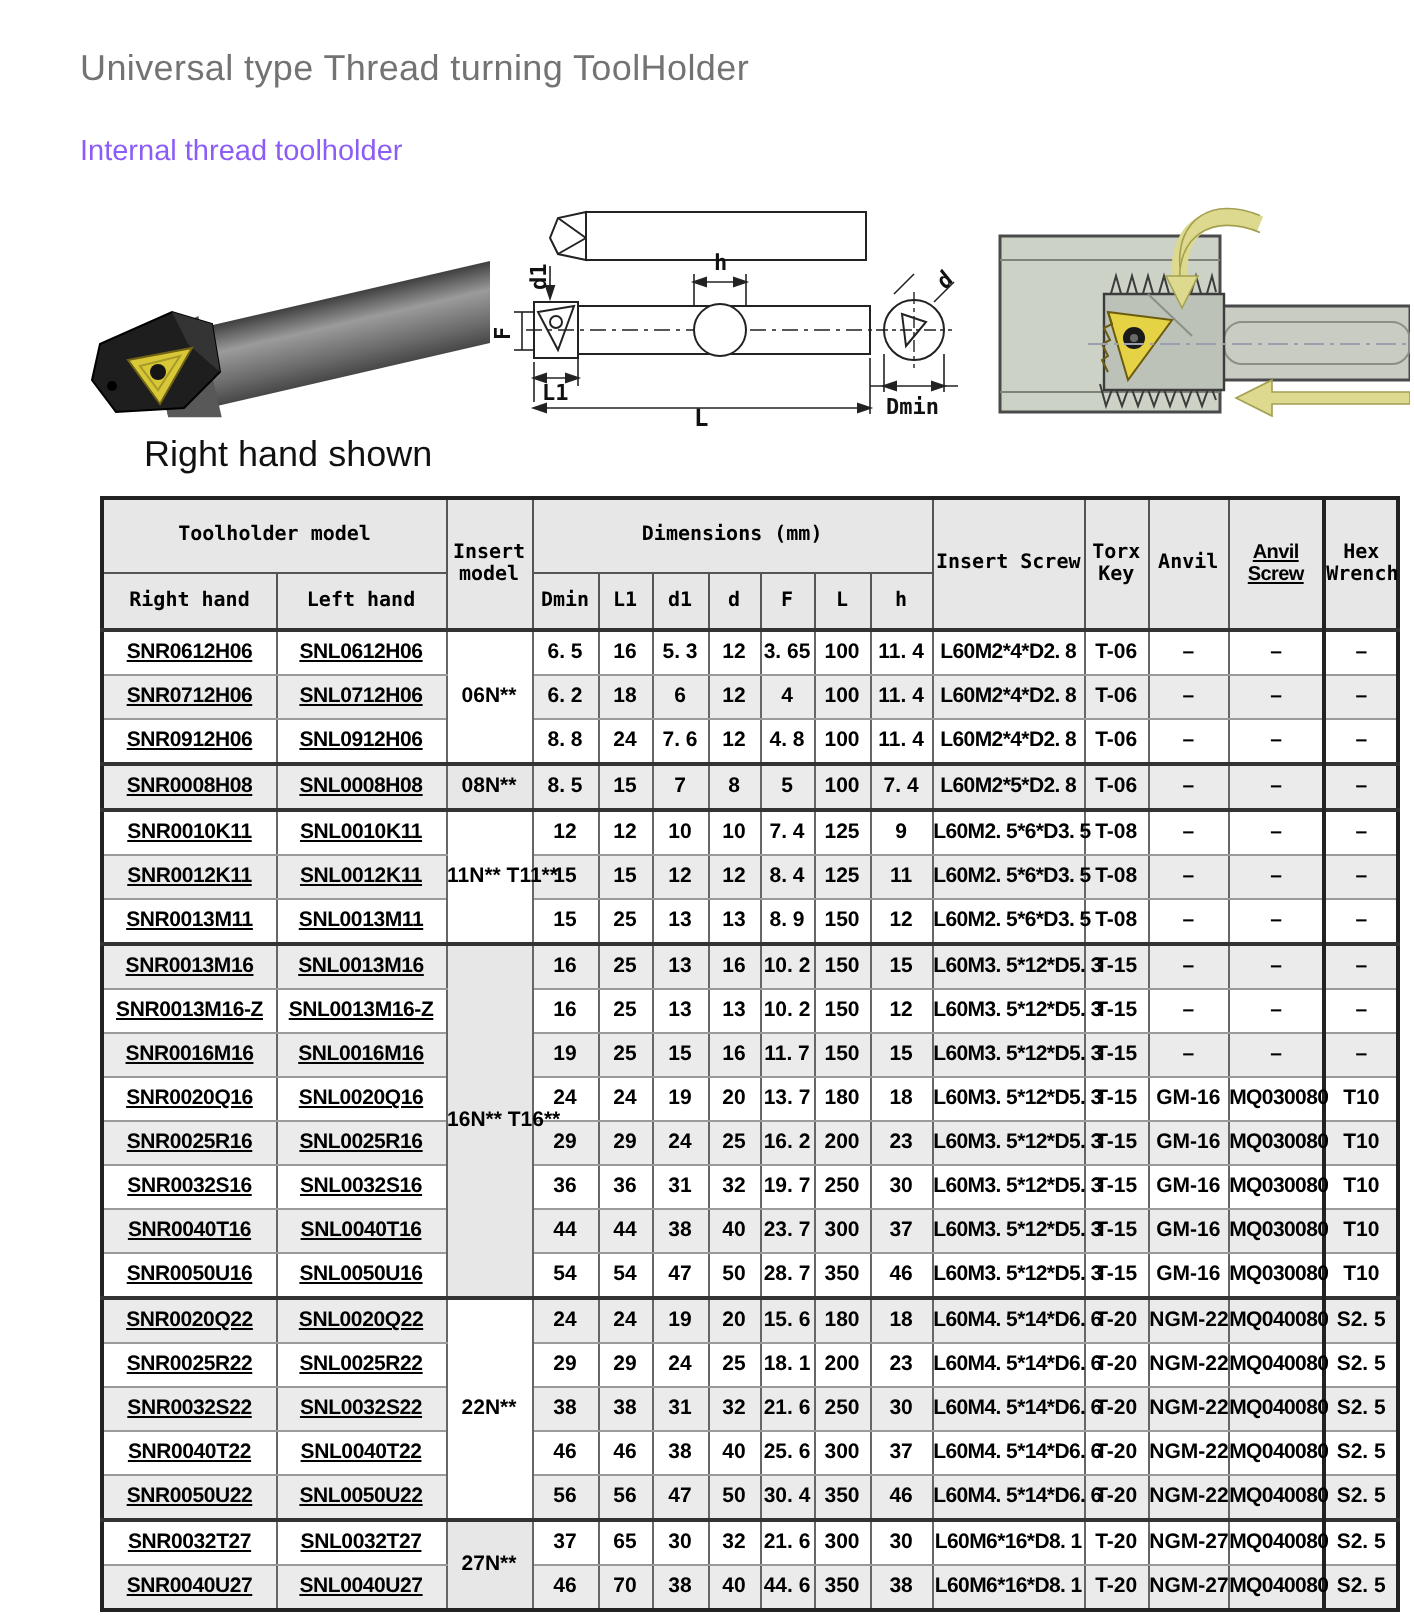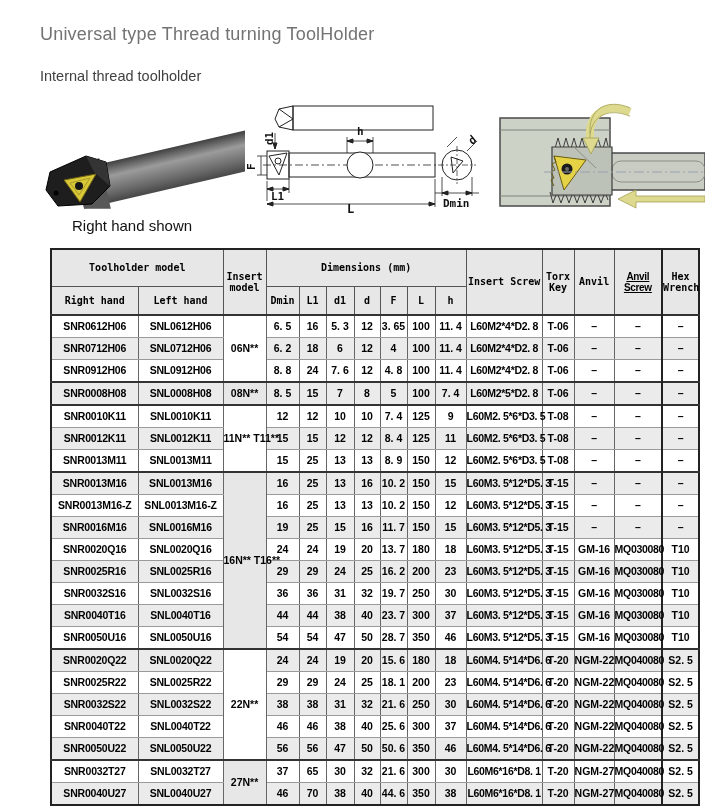--- a/index.html
+++ b/index.html
@@ -5,28 +5,28 @@
   html,body{margin:0;padding:0;}
   body{
     width:707px;height:811px;position:relative;background:#ffffff;
     font-family:"Liberation Sans", sans-serif;overflow:hidden;
   }
   .page-title{
     position:absolute;left:40px;top:24px;font-size:18px;color:#737373;
     font-weight:500;letter-spacing:0.2px;
   }
   .page-subtitle{
-    position:absolute;left:40px;top:68px;font-size:14.5px;color:#404040;
+    position:absolute;left:40px;top:68px;font-size:14.5px;color:#8b5cf6;
   }
   .fig{position:absolute;top:100px;}
   #fig-photo{left:40px;}
   #fig-drawing{left:245px;top:101px;}
   #fig-schematic{left:488px;top:100px;}
   .photo-caption{
-    position:absolute;left:72px;top:217px;font-size:15px;color:#111;
+    position:absolute;left:72px;top:217px;font-size:18px;color:#111;
   }
   table.tt{
     position:absolute;left:50px;top:248px;width:648px;
     border-collapse:collapse;table-layout:fixed;
     font-family:"DejaVu Sans Mono", monospace;
   }
   table.tt th{
     background:#e7e7e7;border:1px solid #555;font-size:10px;font-weight:bold;
     color:#000;white-space:pre-line;line-height:1.15;padding:0;
   }
@@ -36,21 +36,21 @@
     border:1px solid #666;border-top-color:#9a9a9a;border-bottom-color:#9a9a9a;
     height:21px;padding:0;text-align:center;font-size:10.5px;font-weight:bold;
     font-family:"Liberation Sans", sans-serif;color:#000;white-space:nowrap;
     line-height:1;
   }
   table.tt{border:2px solid #222;}
   table.tt thead{border-bottom:2px solid #222;}
   tbody tr:nth-child(even) td{background:#ebebeb;}
   tbody tr:nth-child(odd) td{background:#ffffff;}
   tbody tr.group-start td{border-top:2px solid #333;}
-  td.model-cell{text-align:left;padding-left:7px;font-size:10px;letter-spacing:-0.2px;}
+  td.model-cell{text-align:left;padding-left:7px;font-size:10px;letter-spacing:-0.2px;text-decoration:underline;}
   td.insert-cell{font-family:"DejaVu Sans Mono", monospace;font-size:10px;white-space:pre-line;line-height:1.3;}
   td.insert-white{background:#ffffff !important;}
   td.insert-gray{background:#e7e7e7 !important;}
   td.small-cell{font-size:9.5px;letter-spacing:-0.3px;}
   .thickleft{border-left:2px solid #222 !important;}
   th.th-anvil-screw{font-family:"Liberation Sans", sans-serif;font-size:9px;letter-spacing:-0.3px;text-decoration:underline;}
   svg text{font-family:"DejaVu Sans Mono", monospace;font-weight:bold;fill:#111;}
 </style>
 </head>
 <body>
@@ -537,21 +537,21 @@
         <td class="small-cell">MQ040080</td>
         <td class="thickleft">S2. 5</td>
       </tr>
       <tr>
         <td class="model-cell">SNR0050U22</td>
         <td class="model-cell">SNL0050U22</td>
         <td>56</td>
         <td>56</td>
         <td>47</td>
         <td>50</td>
-        <td>50. 6</td>
+        <td>30. 4</td>
         <td>350</td>
         <td>46</td>
         <td class="small-cell">L60M4. 5*14*D6. 6</td>
         <td>T-20</td>
         <td>NGM-22</td>
         <td class="small-cell">MQ040080</td>
         <td class="thickleft">S2. 5</td>
       </tr>
       <tr class="group-start">
         <td class="model-cell">SNR0032T27</td>

